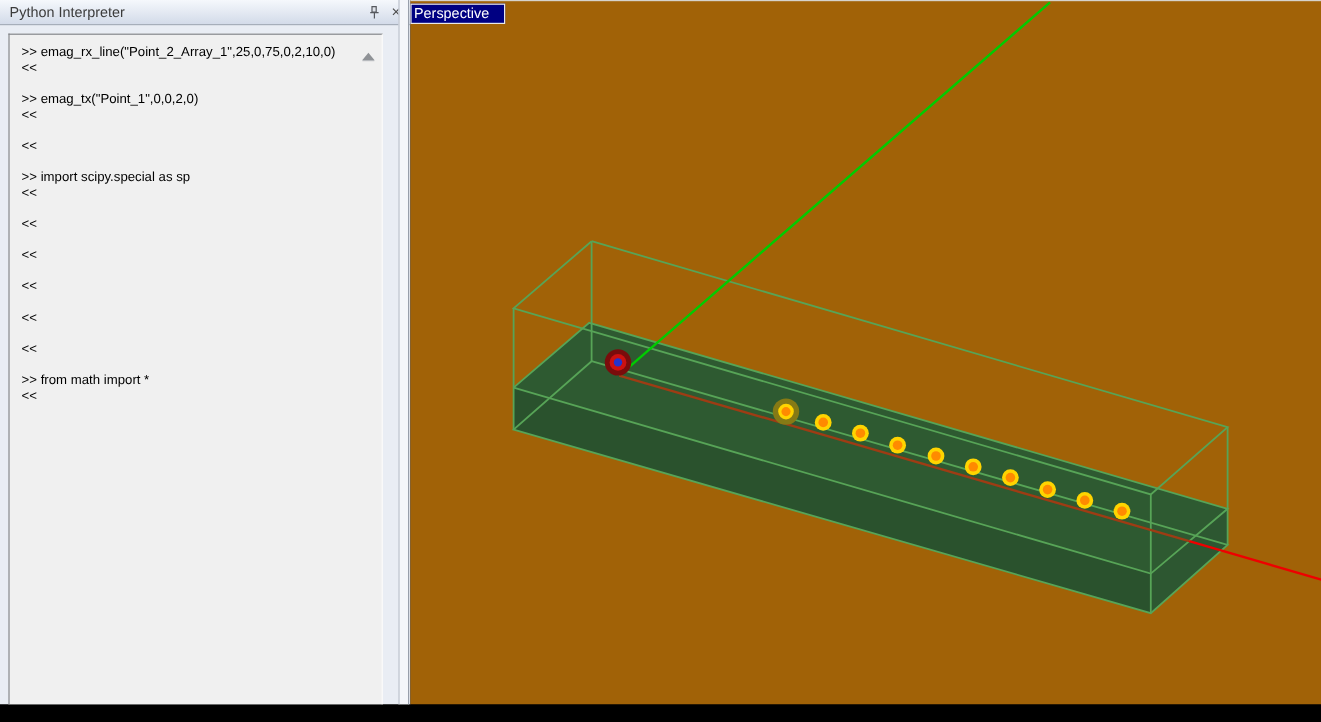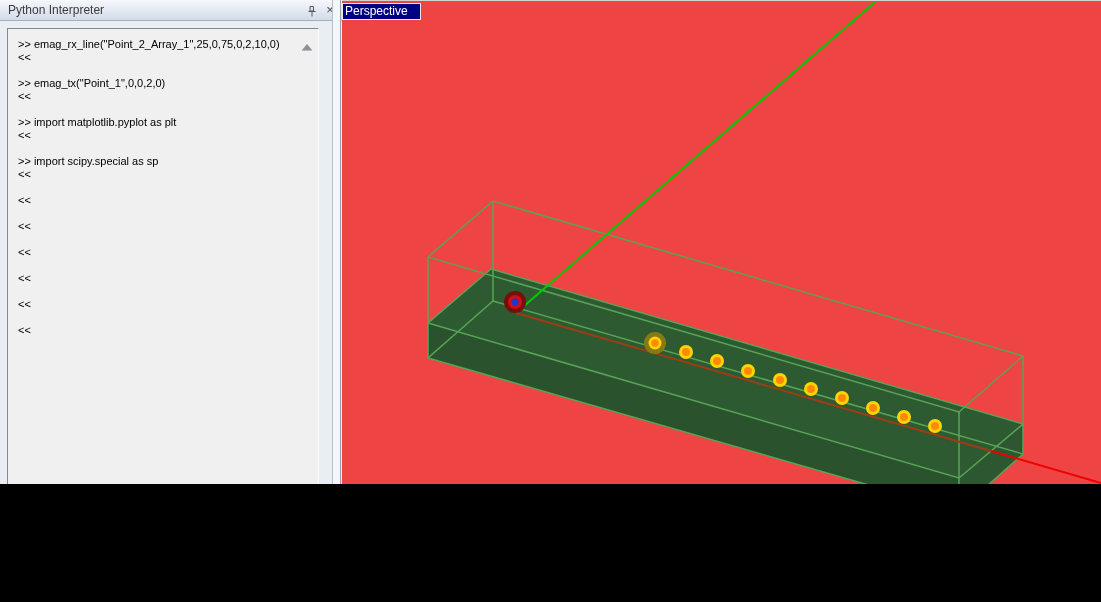--- a/index.html
+++ b/index.html
@@ -1,16 +1,16 @@
 <!DOCTYPE html>
 <html><head>
 <meta charset="utf-8">
 <style>
   html,body{margin:0;padding:0;background:#000;}
-  #app{position:relative;width:1101px;height:484px;overflow:hidden;
+  #app{position:relative;width:1101px;height:587px;overflow:hidden;
        font-family:"Liberation Sans",sans-serif;background:#000;}
 
   
   #panel{position:absolute;left:0;top:0;width:342px;height:602px;background:#e9edf4;}
   #titlebar{position:absolute;left:0;top:0;width:342px;height:21px;
       background:linear-gradient(#f5f8fc,#d3dbe9);
       border-bottom:1px solid #a6aeba;box-sizing:border-box;}
   #titlebar .title{position:absolute;left:8px;top:3px;font-size:12px;color:#3b3b3b;}
   #pin-btn{position:absolute;right:22px;top:4px;width:14px;height:14px;cursor:pointer;}
   #close-btn{position:absolute;right:5px;top:2px;width:14px;height:16px;
@@ -25,21 +25,21 @@
   .entry div{font-size:11px;line-height:13px;color:#000;white-space:nowrap;}
   #scroll-up{position:absolute;right:6px;top:15px;width:0;height:0;
       border-left:5px solid transparent;border-right:5px solid transparent;
       border-bottom:6px solid #8f9296;cursor:pointer;}
   #scroll-up:after{content:"";position:absolute;left:-5px;top:6px;width:10px;height:1px;background:#b7babe;}
 
   #splitter{position:absolute;left:332px;top:0;width:7px;height:602px;
       background:#f4f6fa;border-left:1px solid #bac1cc;border-right:1px solid #989fab;cursor:col-resize;}
 
   
-  #viewport{position:absolute;left:342px;top:0;width:759px;height:602px;background:#ef4444;
+  #viewport{position:absolute;left:342px;top:0;width:759px;height:602px;background:#a16207;
       border-top:1px solid #d6d3cc;box-sizing:border-box;}
   #view-label{position:absolute;left:0px;top:2px;background:#000082;color:#fff;
       font-size:12px;line-height:14px;padding:0 12px 1px 2px;border:1px solid #e9e9e9;}
   #scene{position:absolute;left:0;top:0;}
 </style>
 </head>
 <body>
 
 <div id="app">
 
@@ -58,21 +58,20 @@
       <div id="entries">
           <div class="entry">
             <div>&gt;&gt; emag_rx_line("Point_2_Array_1",25,0,75,0,2,10,0)</div>
             <div>&lt;&lt;</div>
           </div>
           <div class="entry">
             <div>&gt;&gt; emag_tx("Point_1",0,0,2,0)</div>
             <div>&lt;&lt;</div>
           </div>
           <div class="entry">
-            <div>&gt;&gt; import matplotlib.pyplot as plt</div>
             <div>&lt;&lt;</div>
           </div>
           <div class="entry">
             <div>&gt;&gt; import scipy.special as sp</div>
             <div>&lt;&lt;</div>
           </div>
           <div class="entry">
             <div>&lt;&lt;</div>
           </div>
           <div class="entry">
@@ -81,20 +80,21 @@
           <div class="entry">
             <div>&lt;&lt;</div>
           </div>
           <div class="entry">
             <div>&lt;&lt;</div>
           </div>
           <div class="entry">
             <div>&lt;&lt;</div>
           </div>
           <div class="entry">
+            <div>&gt;&gt; from math import *</div>
             <div>&lt;&lt;</div>
           </div>
         </div>
       <div id="scroll-up"></div>
     </div>
   </div>
 
   <div id="splitter"></div>
 
   <div id="viewport">

